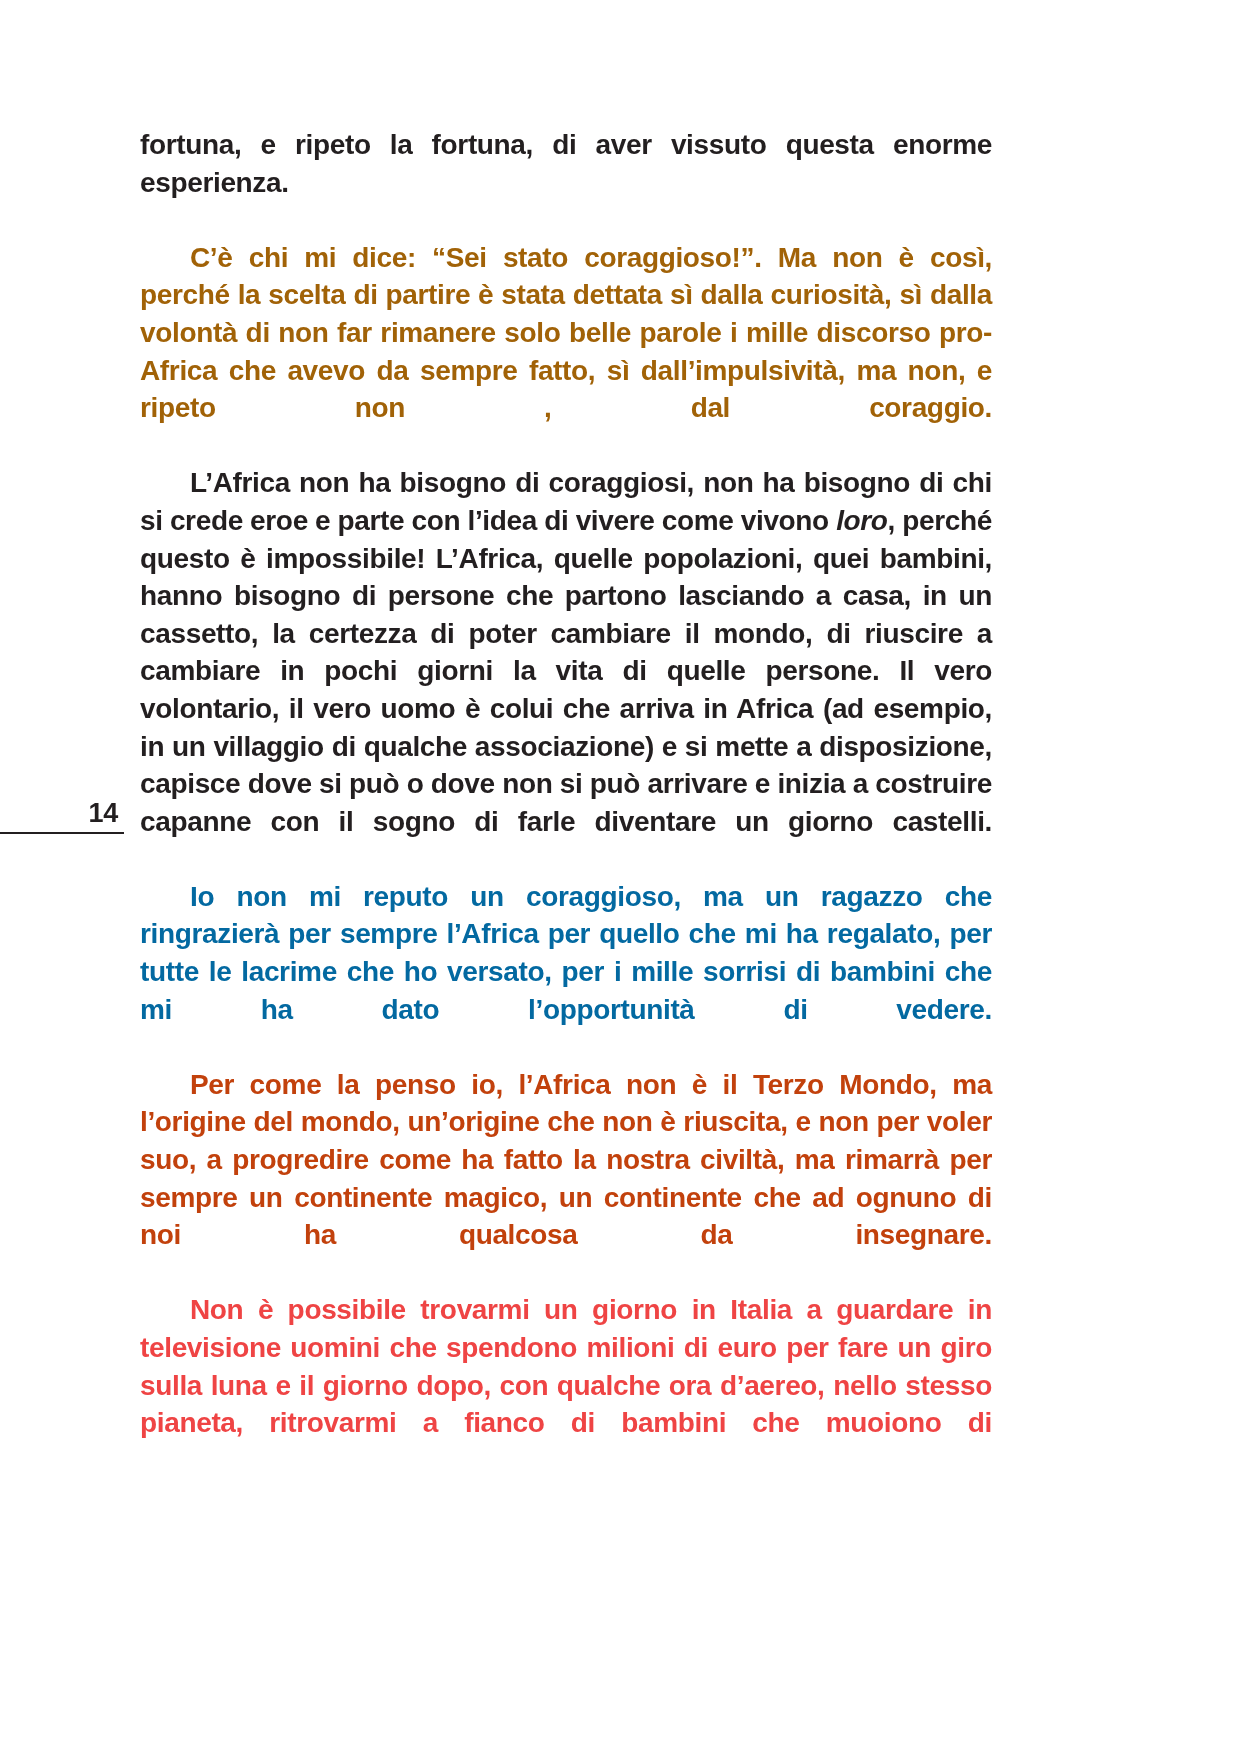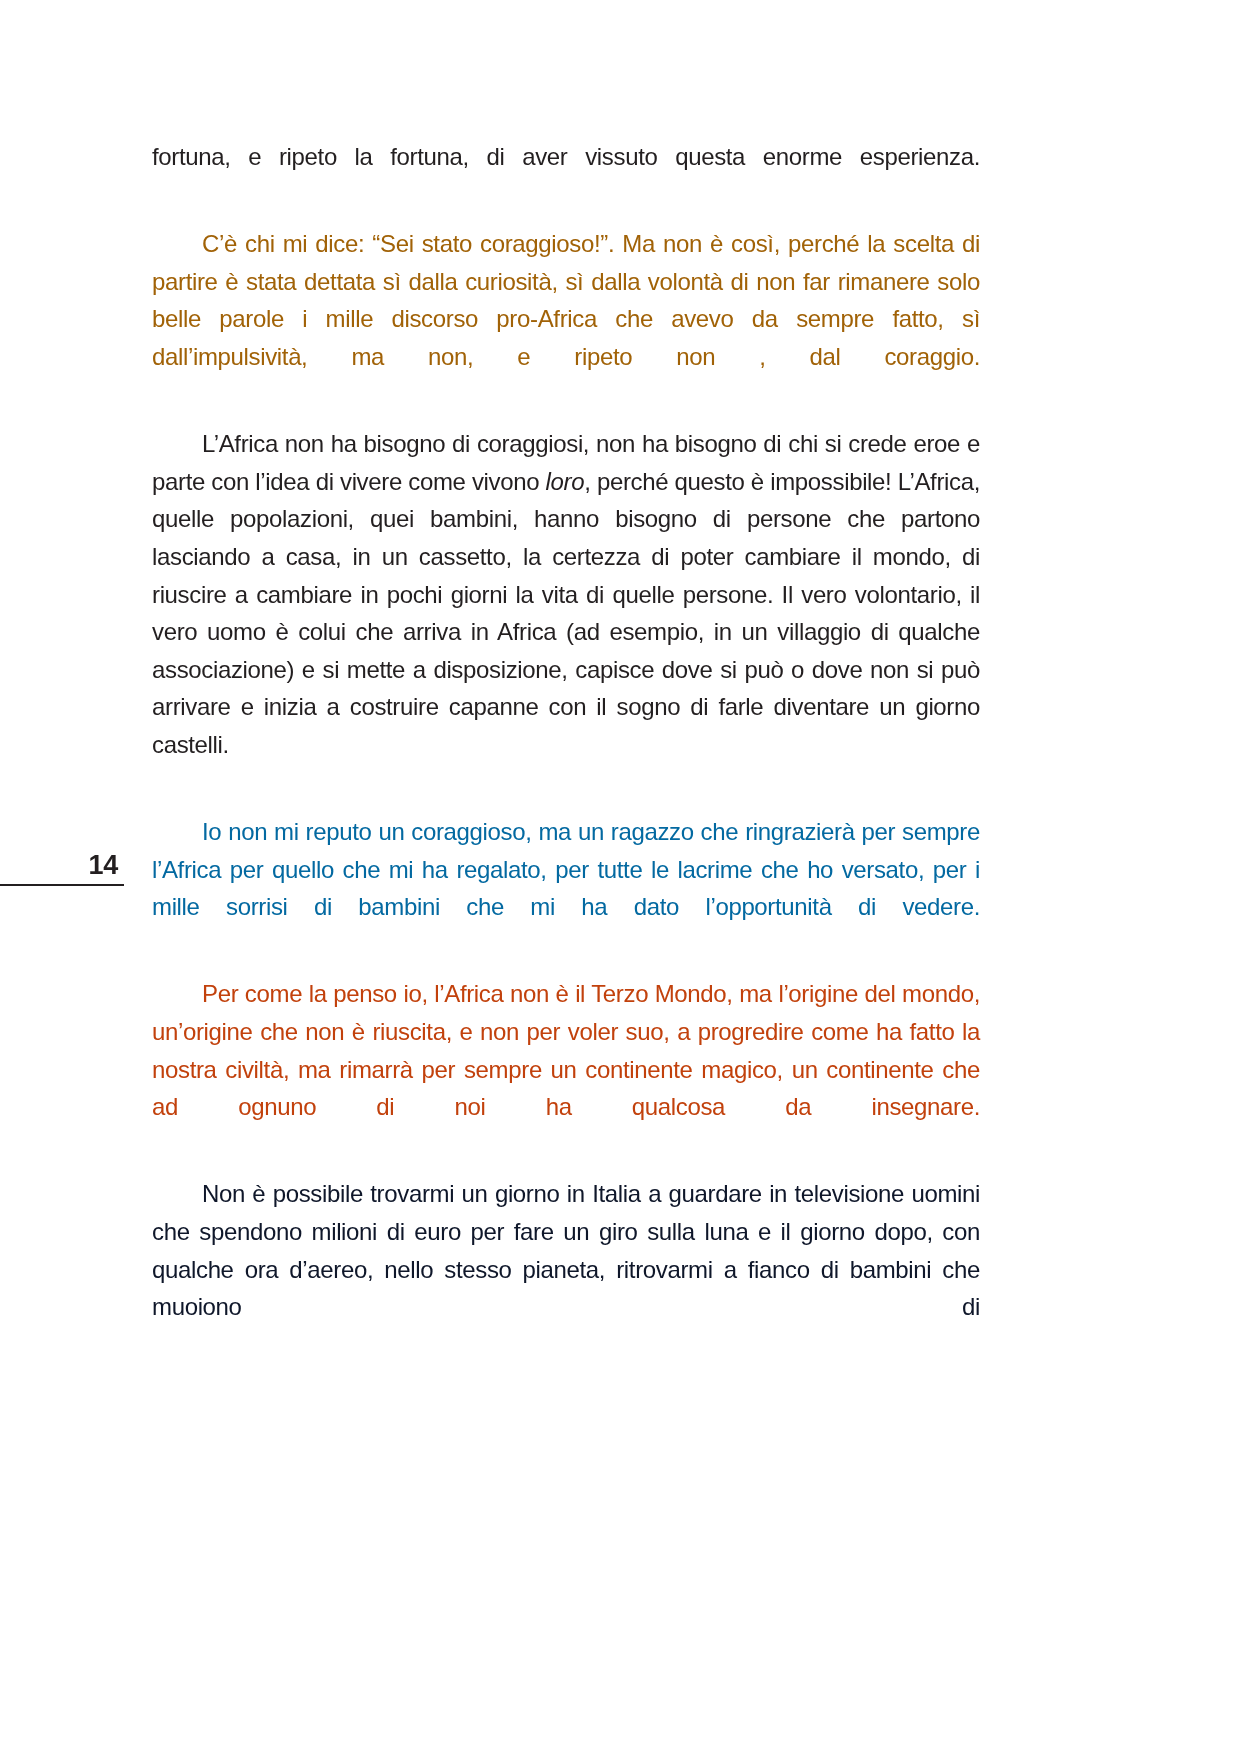--- a/index.html
+++ b/index.html
@@ -20,21 +20,21 @@
     position: relative;
     width: 1240px;
     height: 1754px;
     background: #ffffff;
   }
 
   
   .folio-block {
     position: absolute;
     left: 0;
-    top: 850px;
+    top: 798px;
     width: 124px;
     height: 40px;
   }
   .folio-number {
     position: absolute;
     right: 6px;
     top: 0;
     font-size: 27px;
     font-weight: bold;
     color: #231f20;
@@ -52,30 +52,31 @@
   }
 
   
   .textblock {
     position: absolute;
     left: 140px;
     top: 126px;
     width: 852px;
   }
   .para {
-    margin: 12px;
-    font-size: 24px;
+    margin: 0;
+    font-size: 28px;
     line-height: 37.6px;
     color: #231f20;
     text-align: justify;
     text-justify: inter-word;
     font-family: "Liberation Sans", "DejaVu Sans", sans-serif;
     font-stretch: condensed;
     letter-spacing: -0.35px;
     word-spacing: -0.2px;
+    font-weight: bold;
     -webkit-font-smoothing: antialiased;
   }
   .para.indent {
     text-indent: 50px;
   }
   
   .para::after {
     content: "";
     display: inline-block;
     width: 100%;
@@ -100,17 +101,17 @@
 
 
     <p class="para indent" style="color: #a16207;">C’è chi mi dice: “Sei stato coraggioso!”. Ma non è così, perché la scelta di partire è stata dettata sì dalla curiosità, sì dalla volontà di non far rimanere solo belle parole i mille discorso pro-Africa che avevo da sempre fatto, sì dall’impulsività, ma non, e ripeto non , dal coraggio.</p>
 
     <p class="para indent" style="color: rgb(35, 31, 32);"><span>L’Africa non ha bisogno di coraggiosi, non ha bisogno di chi si crede eroe e parte con l’idea di vivere come vivono </span><em class="ital">loro</em><span>, perché questo è impossibile! L’Africa, quelle popolazioni, quei bambini, hanno bisogno di persone che partono lasciando a casa, in un cassetto, la certezza di poter cambiare il mondo, di riuscire a cambiare in pochi giorni la vita di quelle persone. Il vero volontario, il vero uomo è colui che arriva in Africa (ad esempio, in un villaggio di qualche associazione) e si mette a disposizione, capisce dove si può o dove non si può arrivare  e inizia a costruire capanne con il sogno di farle diventare un giorno castelli.</span></p>
 
     <p class="para indent" style="color: #0369a1;">Io non mi reputo un coraggioso, ma un ragazzo che ringrazierà per sempre l’Africa per quello che mi ha regalato, per tutte le lacrime che ho versato, per i mille sorrisi di bambini che mi ha dato l’opportunità di vedere.</p>
 
     <p class="para indent" style="color: #c2410c;">Per come la penso io, l’Africa non è il Terzo Mondo, ma l’origine del mondo, un’origine che non è riuscita, e non per voler suo, a progredire come ha fatto la nostra civiltà, ma rimarrà per sempre un continente magico, un continente che ad ognuno di noi ha qualcosa da insegnare.</p>
 
-    <p class="para indent" style="color: #0f172a;">Non è possibile trovarmi un giorno in Italia a guardare in televisione uomini che spendono milioni di euro per fare un giro sulla luna e il giorno dopo, con qualche ora d’aereo, nello stesso pianeta, ritrovarmi a fianco di bambini che muoiono di</p>
+    <p class="para indent" style="color: #ef4444;">Non è possibile trovarmi un giorno in Italia a guardare in televisione uomini che spendono milioni di euro per fare un giro sulla luna e il giorno dopo, con qualche ora d’aereo, nello stesso pianeta, ritrovarmi a fianco di bambini che muoiono di</p>
 
   </div>
 
 </div>
 
 </body></html>

